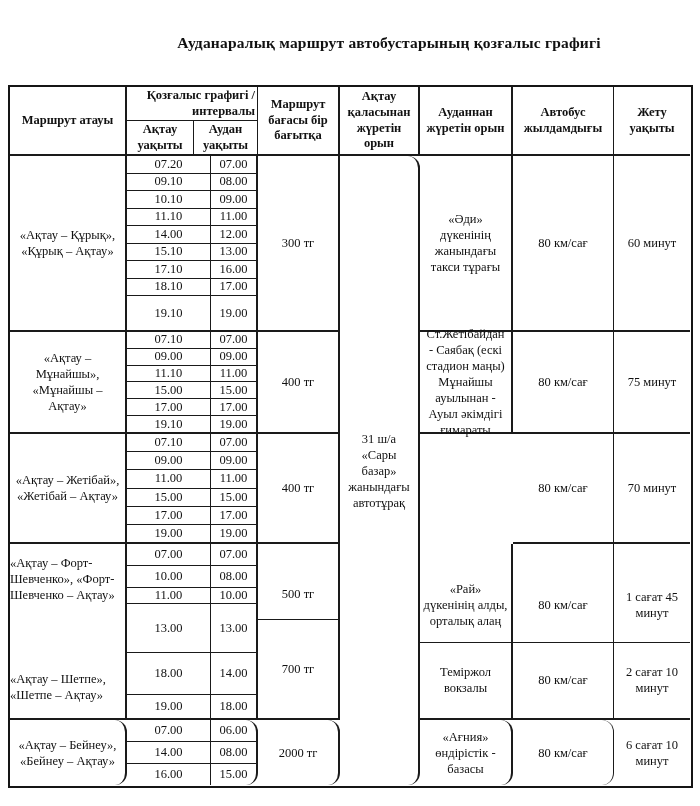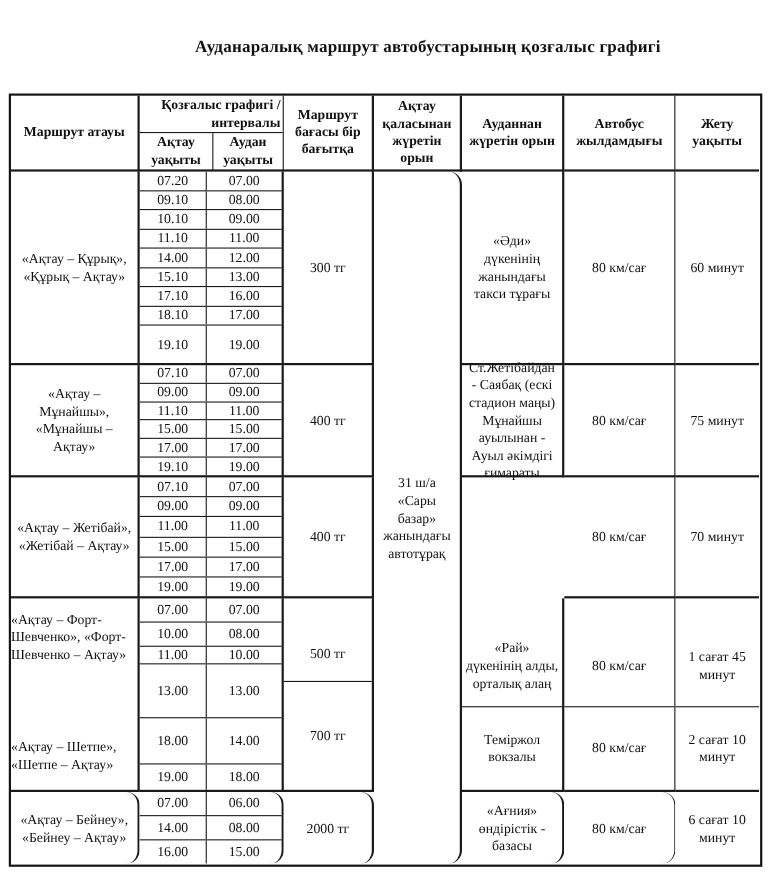--- a/index.html
+++ b/index.html
@@ -35,21 +35,21 @@
         display:flex;align-items:center;justify-content:center;text-align:center;padding:1px 2px;}
   .hs-b{flex:1;display:flex;align-items:center;justify-content:center;text-align:center;padding:1px 2px;}
 
   
   .times{box-sizing:border-box;display:flex;flex-direction:column;
          border-right:2px solid #1a1a1a;border-bottom:2px solid #1a1a1a;}
   .trow{display:flex;border-bottom:1.4px solid #1a1a1a;box-sizing:border-box;flex:1;}
   .trow:last-child{border-bottom:none;}
   .tcell{box-sizing:border-box;display:flex;align-items:center;justify-content:center;
          font-size:12.5px;}
-  .tcell-a{width:61px;border-right:1.4px solid #1a1a1a;}
+  .tcell-a{width:84px;border-right:1.4px solid #1a1a1a;}
   .tcell-b{flex:1;}
   .rows-b1 .trow{flex:16.5;}
   .rows-b1 .trow:nth-child(9){flex:34;}
   .rows-b4 .trow:nth-child(1){flex:22;}
   .rows-b4 .trow:nth-child(2){flex:22;}
   .rows-b4 .trow:nth-child(3){flex:16;}
   .rows-b4 .trow:nth-child(4){flex:50;}
   .rows-b4 .trow:nth-child(5){flex:43;}
   .rows-b4 .trow:nth-child(6){flex:24;}
 

